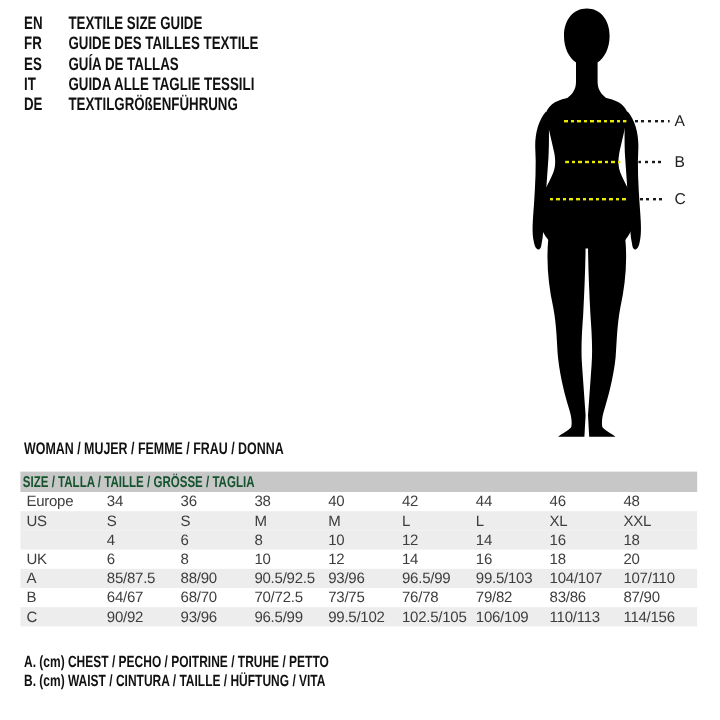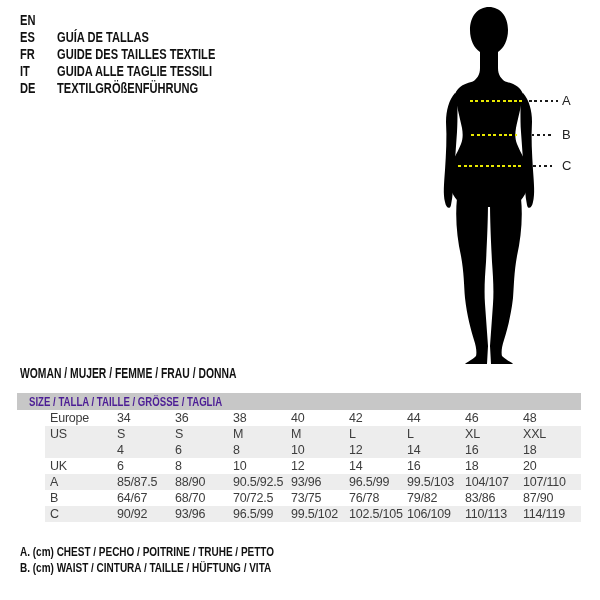--- a/index.html
+++ b/index.html
@@ -33,44 +33,45 @@
   .marker-label{position:absolute;font-size:13px;line-height:14px;color:#222;}
   #labA{left:562px;top:94px;}
   #labB{left:562px;top:128px;}
   #labC{left:562px;top:159px;}
 
   
   .table-title{position:absolute;left:20px;top:365px;font-size:14px;font-weight:bold;color:var(--ink);white-space:nowrap;}
 
   
   .size-table{position:absolute;left:17px;top:393px;width:564px;font-size:12.5px;color:var(--table-ink);}
-  .thead{height:17px;line-height:17px;background:var(--band);color:#4c1d95;font-weight:bold;font-size:13px;padding-left:12px;white-space:nowrap;}
-  .trow{display:flex;height:16px;line-height:16px;letter-spacing:-0.2px;margin-left:28px;}
+  .thead{height:17px;line-height:17px;background:var(--band);color:#14532d;font-weight:bold;font-size:13px;padding-left:2px;white-space:nowrap;}
+  .trow{display:flex;height:16px;line-height:16px;letter-spacing:-0.2px;}
   .trow.shaded{background:var(--shade);}
   .tlabel{width:72px;padding-left:5px;text-align:left;box-sizing:border-box;}
   .tcell{flex:1;text-align:left;}
 
   
   .legend{position:absolute;left:20px;top:544px;}
   .legend-line{height:16px;line-height:16px;font-size:13.5px;font-weight:bold;color:var(--ink);white-space:nowrap;text-decoration:underline;}
 </style>
 </head>
 <body style="--silhouette: #000000; --yellow: #e8e800; --band: #c7c7c7; --shade: #ededed; --ink: #111111; --table-ink: #3d3d3d;">
 
 <div class="lang-block">
   <div class="lang-row">
     <div class="lang-code"><span class="cond">EN</span></div>
+    <div class="lang-text"><span class="cond">TEXTILE SIZE GUIDE</span></div>
+  </div>
+  <div class="lang-row">
+    <div class="lang-code"><span class="cond">FR</span></div>
+    <div class="lang-text"><span class="cond">GUIDE DES TAILLES TEXTILE</span></div>
   </div>
   <div class="lang-row">
     <div class="lang-code"><span class="cond">ES</span></div>
     <div class="lang-text"><span class="cond">GUÍA DE TALLAS</span></div>
-  </div>
-  <div class="lang-row">
-    <div class="lang-code"><span class="cond">FR</span></div>
-    <div class="lang-text"><span class="cond">GUIDE DES TAILLES TEXTILE</span></div>
   </div>
   <div class="lang-row">
     <div class="lang-code"><span class="cond">IT</span></div>
     <div class="lang-text"><span class="cond">GUIDA ALLE TAGLIE TESSILI</span></div>
   </div>
   <div class="lang-row">
     <div class="lang-code"><span class="cond">DE</span></div>
     <div class="lang-text"><span class="cond">TEXTILGRÖßENFÜHRUNG</span></div>
   </div>
 </div>
@@ -179,21 +180,21 @@
       </div>
       <div class="trow shaded">
         <div class="tlabel">C</div>
         <div class="tcell">90/92</div>
         <div class="tcell">93/96</div>
         <div class="tcell">96.5/99</div>
         <div class="tcell">99.5/102</div>
         <div class="tcell">102.5/105</div>
         <div class="tcell">106/109</div>
         <div class="tcell">110/113</div>
-        <div class="tcell">114/119</div>
+        <div class="tcell">114/156</div>
       </div>
     </div>
 </div>
 
 <div class="legend">
   <div class="legend-line"><span class="cond">A. (cm) CHEST / PECHO / POITRINE / TRUHE / PETTO</span></div>
   <div class="legend-line"><span class="cond">B. (cm) WAIST / CINTURA / TAILLE / HÜFTUNG / VITA</span></div>
 </div>
 
 </body></html>

